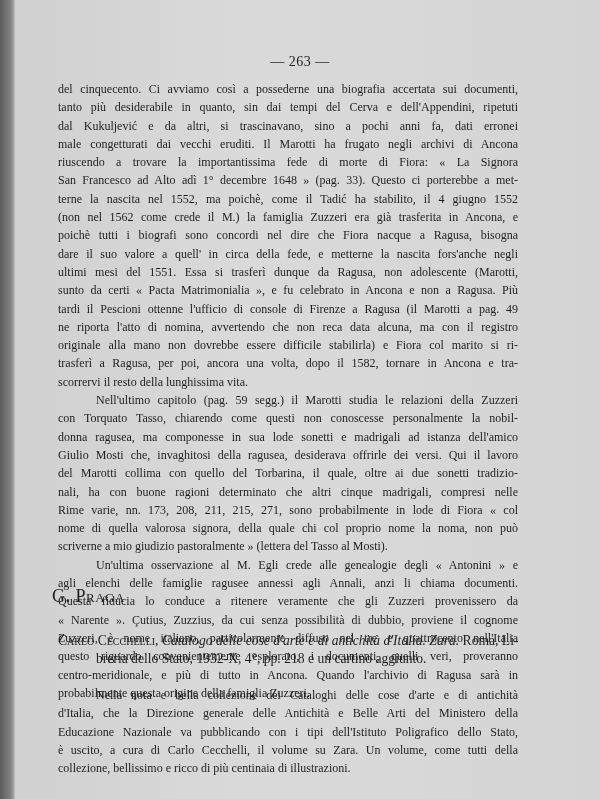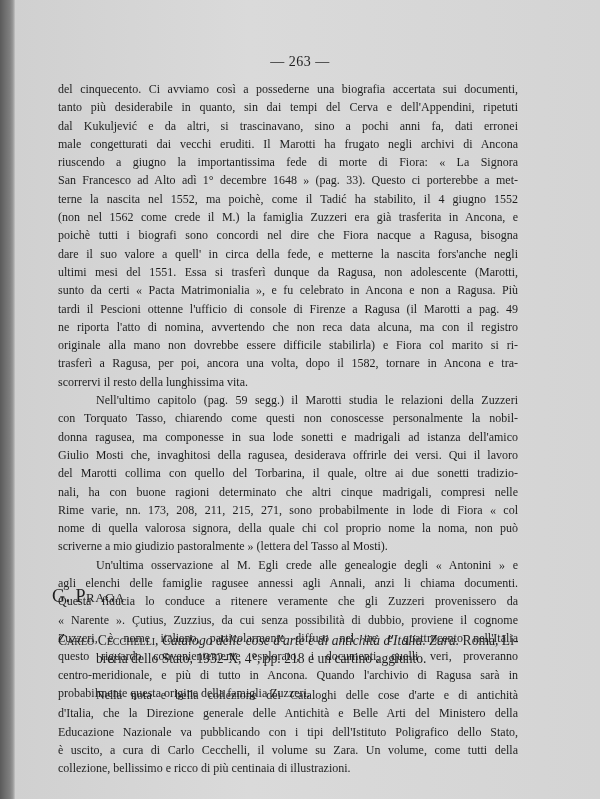--- a/index.html
+++ b/index.html
@@ -46,21 +46,21 @@
 <div class="binding"></div>
 <div class="page"></div>
 
 <div class="page-number">— 263 —</div>
 
 <div class="text-block" style="top:80px;">
   <span class="line">del cinquecento. Ci avviamo così a possederne una biografia accertata sui documenti,</span>
   <span class="line">tanto più desiderabile in quanto, sin dai tempi del Cerva e dell'Appendini, ripetuti</span>
   <span class="line">dal Kukuljević e da altri, si trascinavano, sino a pochi anni fa, dati erronei</span>
   <span class="line">male congetturati dai vecchi eruditi. Il Marotti ha frugato negli archivi di Ancona</span>
-  <span class="line">riuscendo a giugno la importantissima fede di morte di Fiora: « La Signora</span>
+  <span class="line">riuscendo a trovare la importantissima fede di morte di Fiora: « La Signora</span>
   <span class="line">San Francesco ad Alto adì 1° decembre 1648 » (pag. 33). Questo ci porterebbe a met-</span>
   <span class="line">terne la nascita nel 1552, ma poichè, come il Tadić ha stabilito, il 4 giugno 1552</span>
   <span class="line">(non nel 1562 come crede il M.) la famiglia Zuzzeri era già trasferita in Ancona, e</span>
   <span class="line">poichè tutti i biografi sono concordi nel dire che Fiora nacque a Ragusa, bisogna</span>
   <span class="line">dare il suo valore a quell' in circa della fede, e metterne la nascita fors'anche negli</span>
   <span class="line">ultimi mesi del 1551. Essa si trasferì dunque da Ragusa, non adolescente (Marotti,</span>
   <span class="line">sunto da certi « Pacta Matrimonialia », e fu celebrato in Ancona e non a Ragusa. Più</span>
   <span class="line">tardi il Pescioni ottenne l'ufficio di console di Firenze a Ragusa (il Marotti a pag. 49</span>
   <span class="line">ne riporta l'atto di nomina, avvertendo che non reca data alcuna, ma con il registro</span>
   <span class="line">originale alla mano non dovrebbe essere difficile stabilirla) e Fiora col marito si ri-</span>

